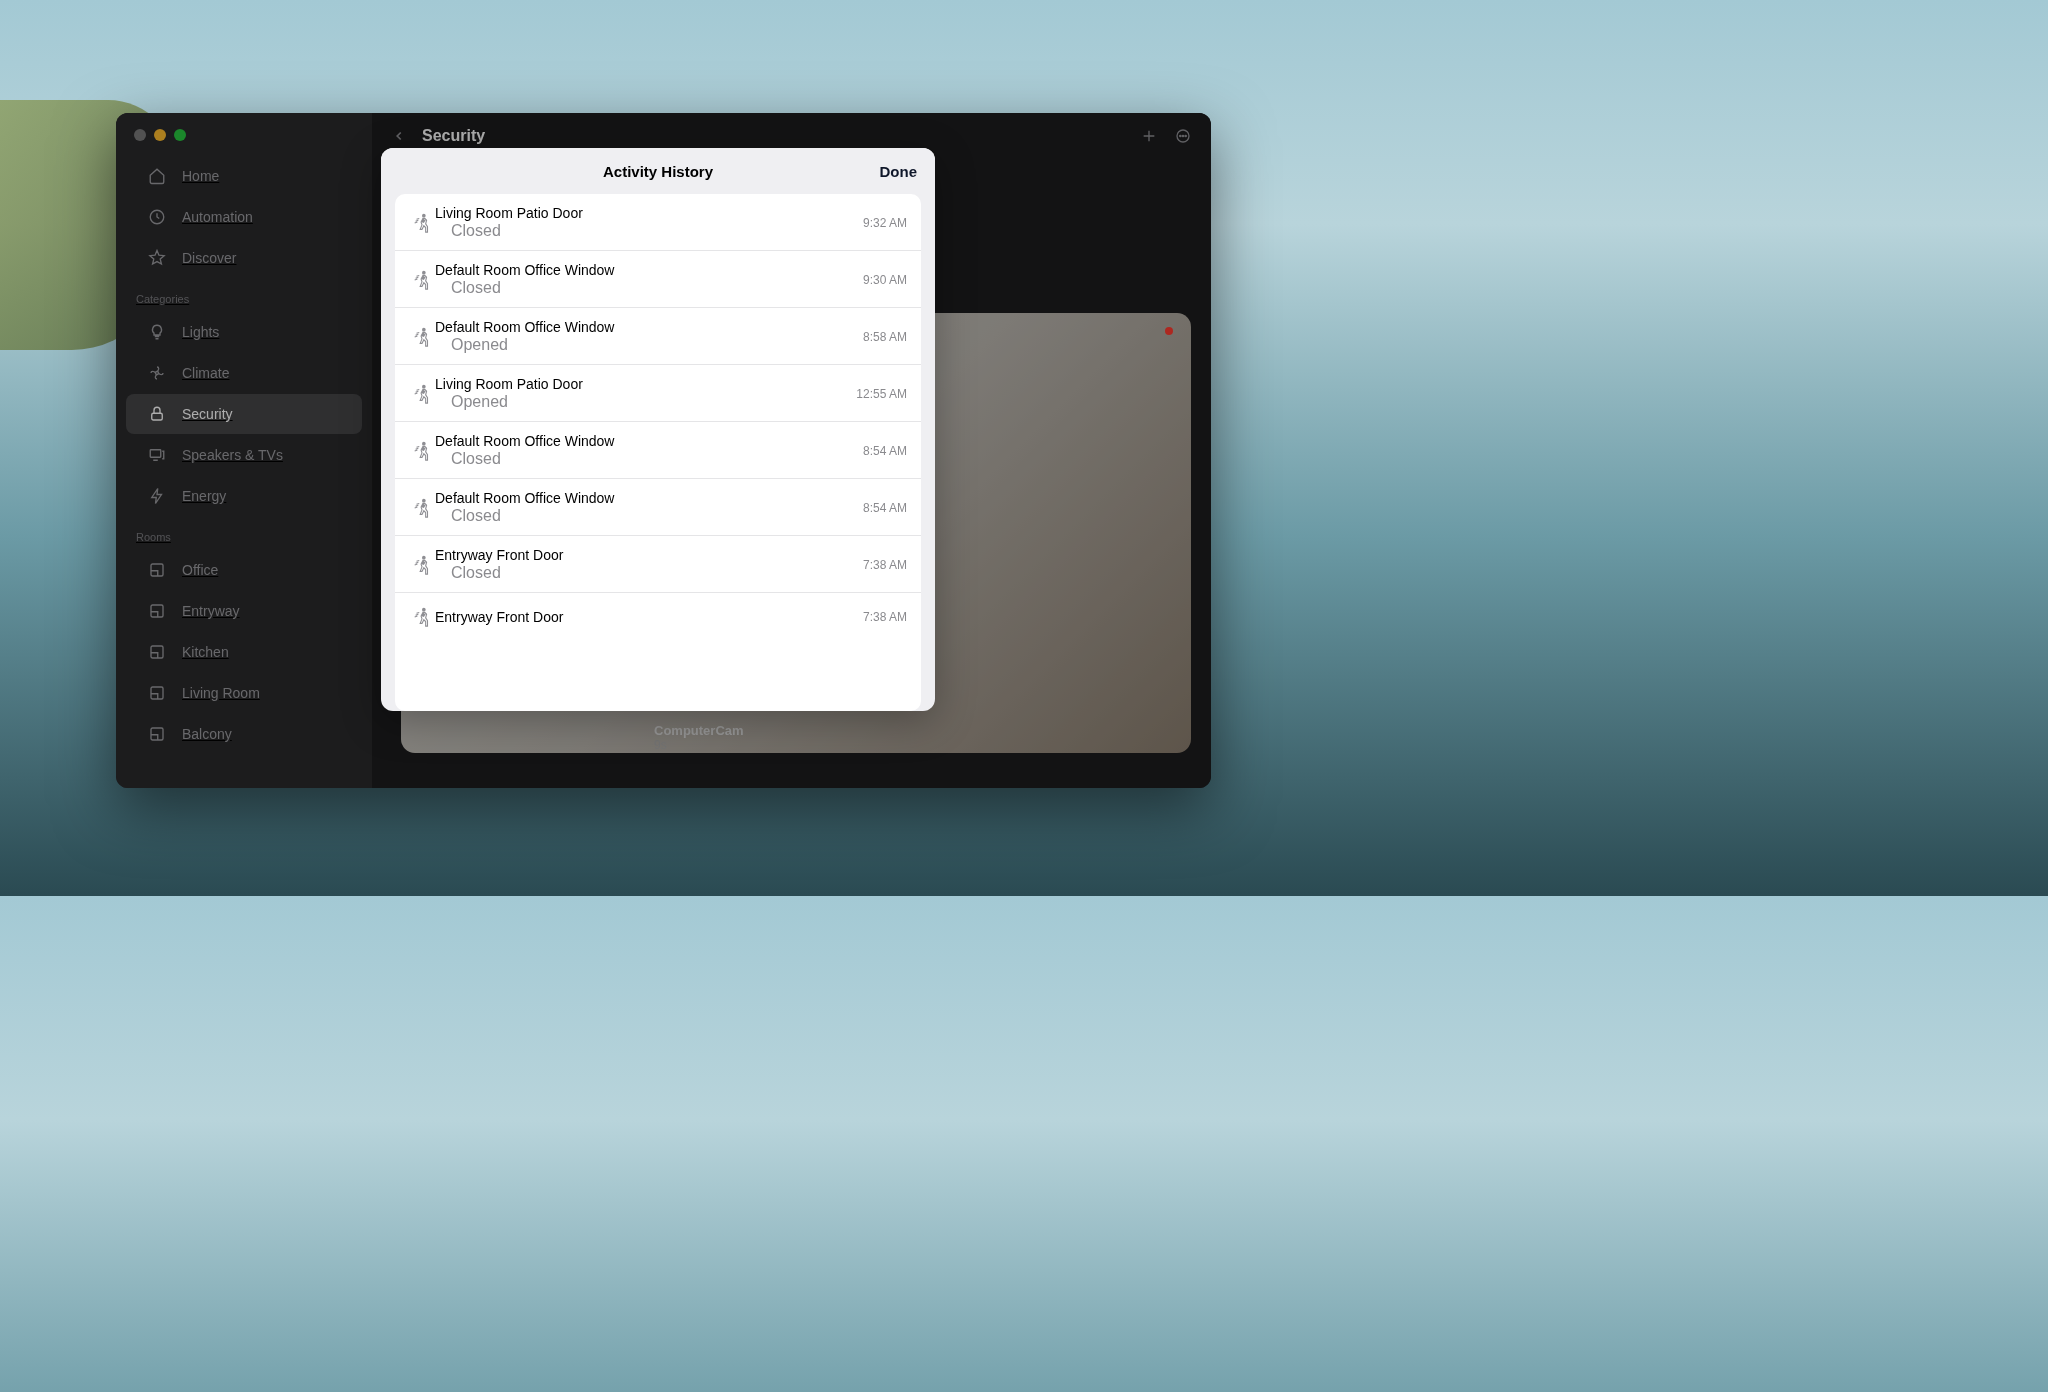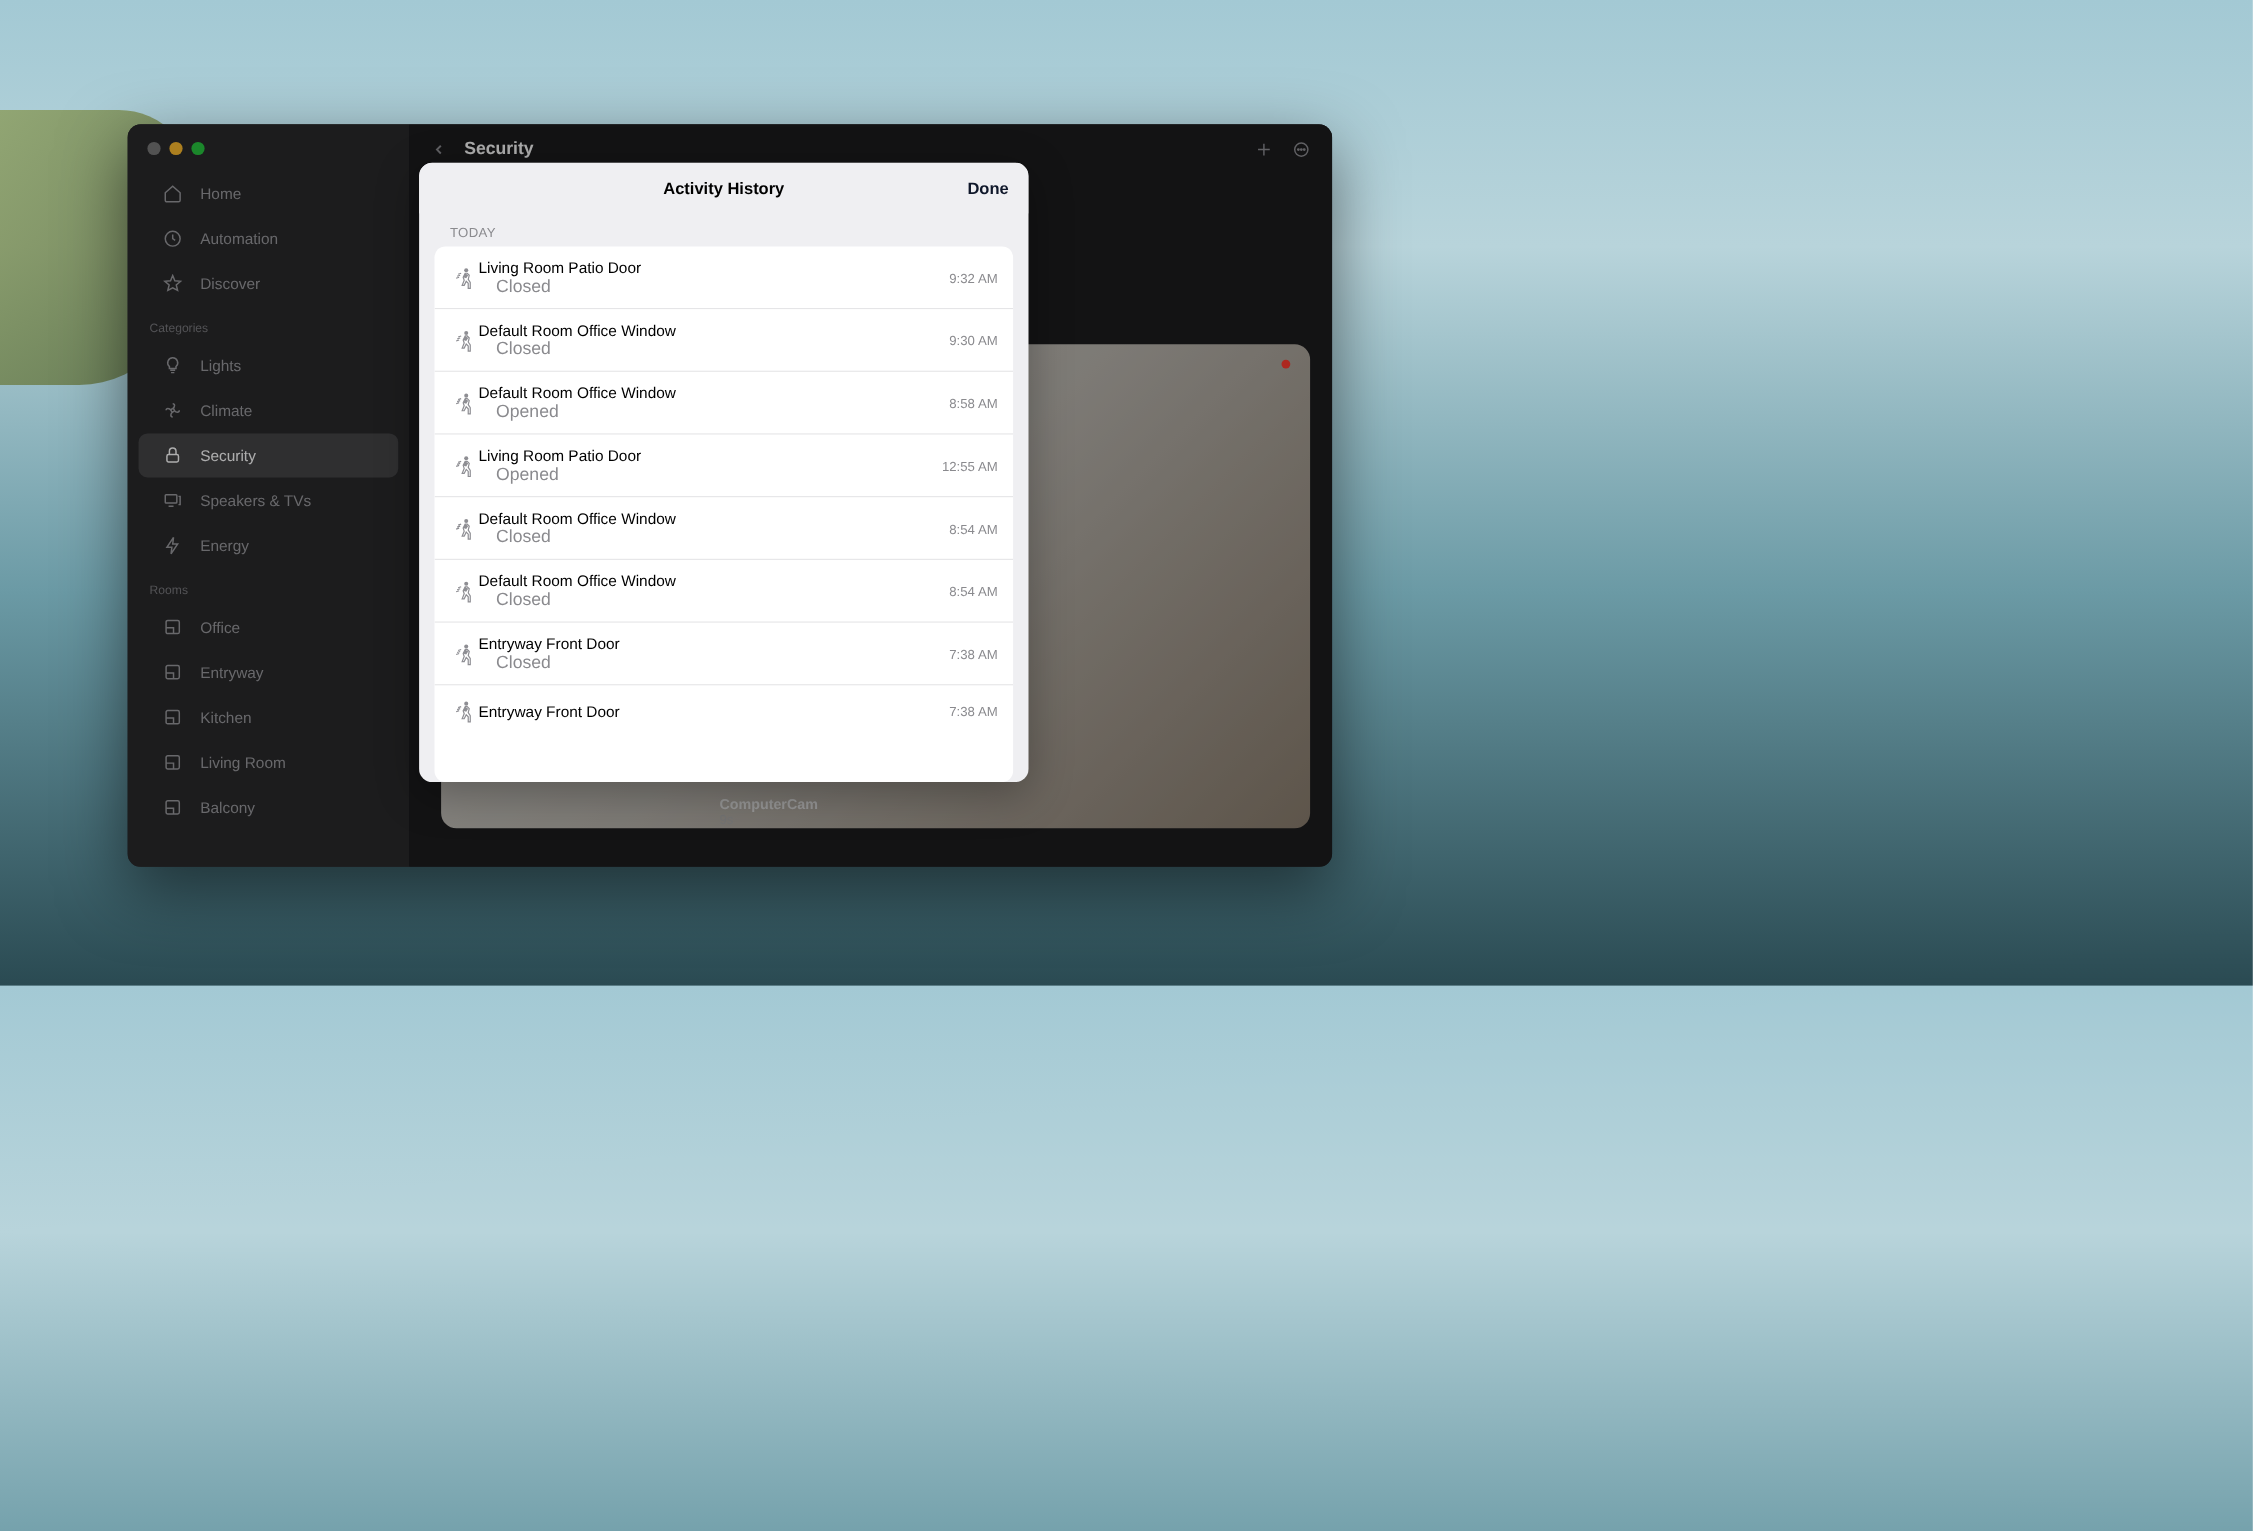--- a/index.html
+++ b/index.html
@@ -55,20 +55,21 @@
     .tl-min { background: #febc2e; }
     .tl-max { background: #28c840; }
     
     
     .sidebar {
       width: 256px;
       background: #2a2a2c;
       padding-top: 42px;
       overflow-y: auto;
       flex-shrink: 0;
+      text-decoration: underline;
     }
     
     .sidebar-item {
       display: flex;
       align-items: center;
       padding: 9px 20px;
       color: #9a9a9e;
       cursor: pointer;
       border-radius: 8px;
       margin: 1px 10px;
@@ -436,21 +437,20 @@
 
   <div class="dim-overlay"></div>
 </div>
 
 <div class="modal">
   <div class="modal-header">
     <span class="modal-title">Activity History</span>
     <span class="done-btn">Done</span>
   </div>
 
-  <div class="section-label">TODAY</div>
 
   <div class="activity-list" id="activity-list">
 
   <div class="activity-row">
     <div class="activity-icon">
           <svg width="22" height="22" viewBox="0 0 24 24" fill="#8e8e93">
             <circle cx="14" cy="4" r="2"></circle>
             <path d="M13 7l-2 4 1 3-2 5h2l2-4 2 2v5h2v-6l-2-3 1-4-2-2zM7 11l-3 1M8 9l-3 1M9 7l-3 1" stroke="#8e8e93" stroke-width="1.2" fill="none"></path>
             <path d="M13 7l-2 4 3 1 2-3z"></path>
           </svg>

